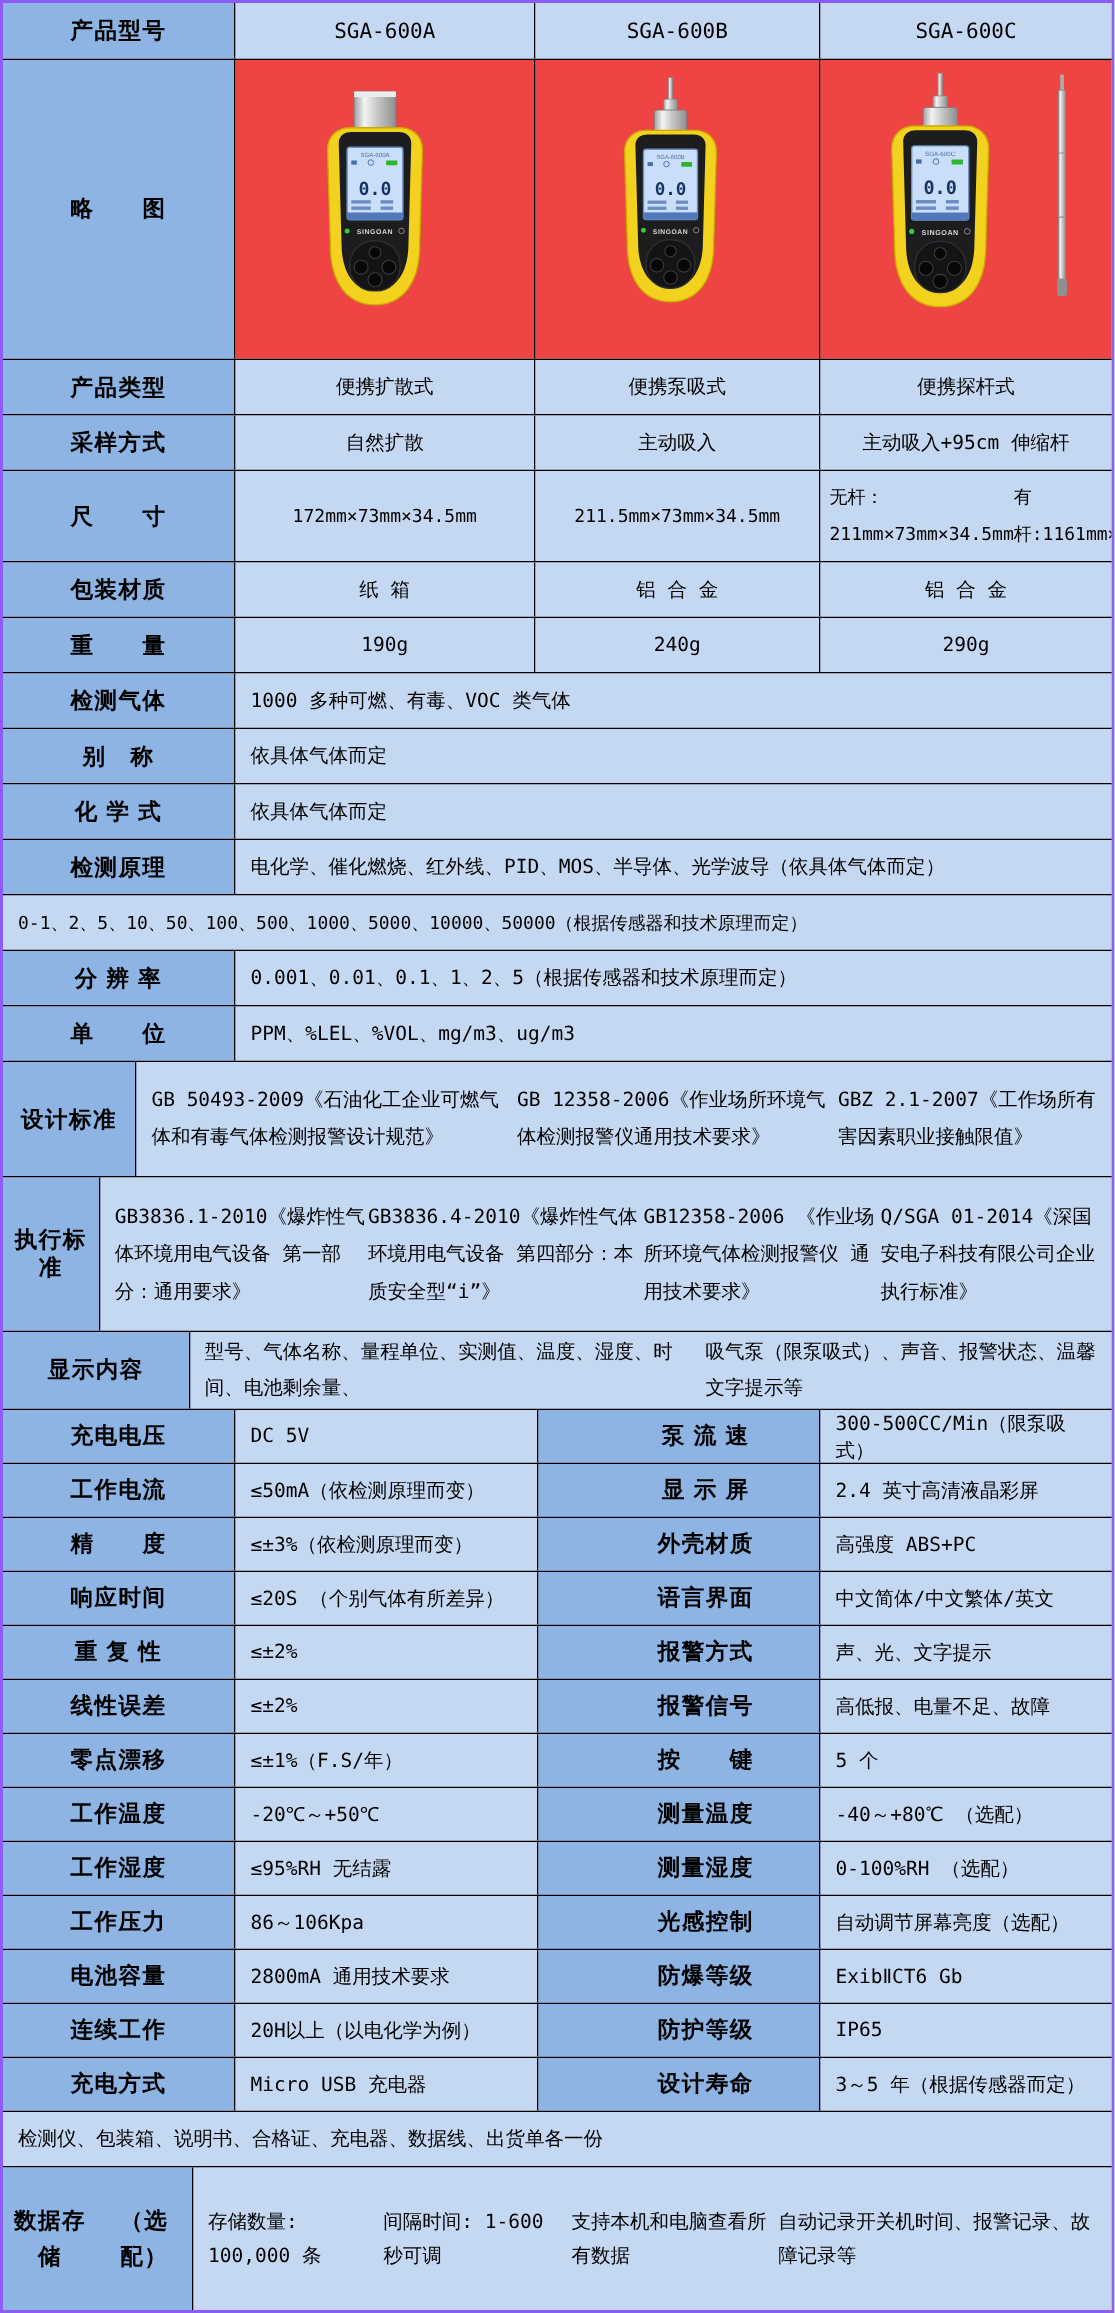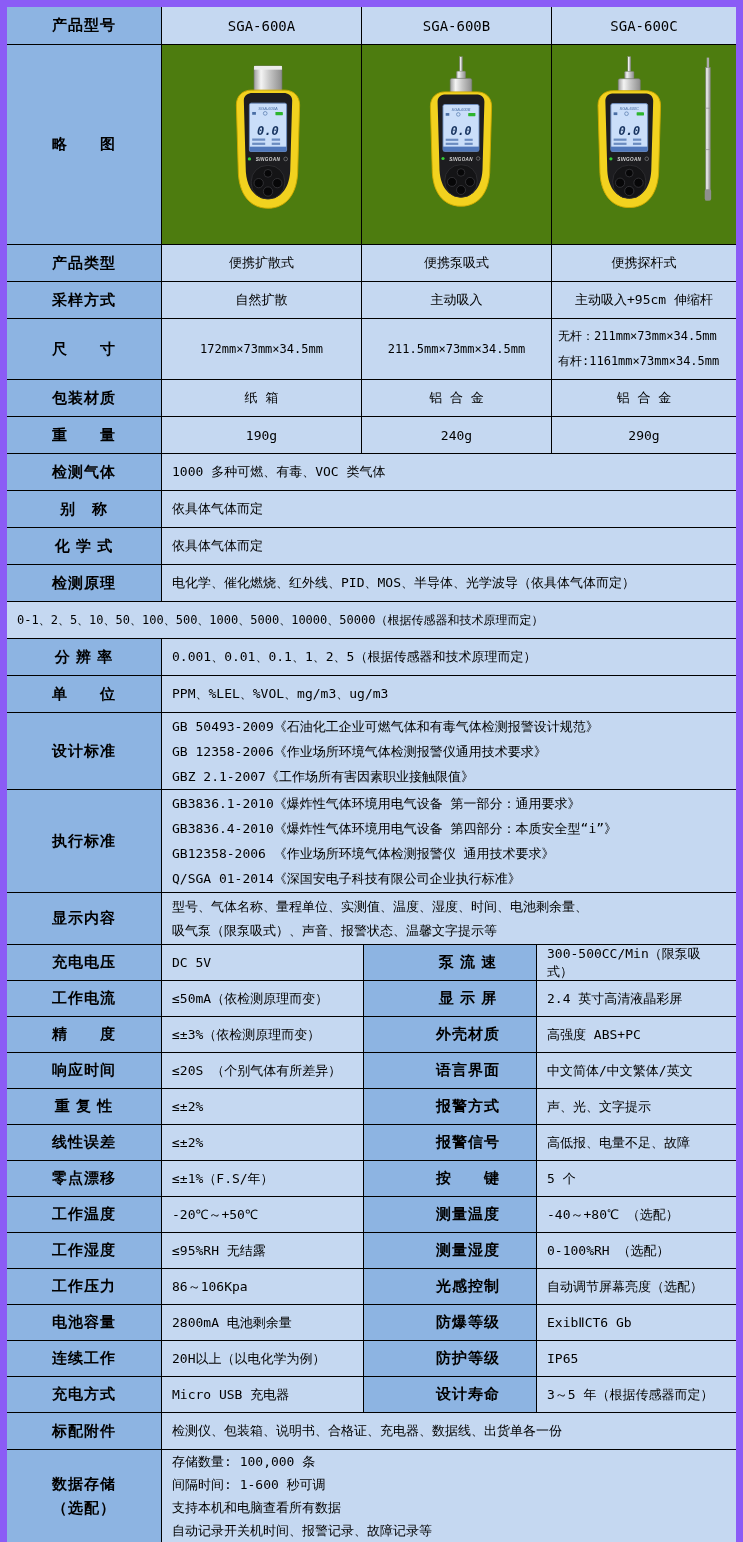--- a/index.html
+++ b/index.html
@@ -1,20 +1,20 @@
 <!DOCTYPE html>
 <html><head>
 <meta charset="utf-8">
 <style>
   * { box-sizing: border-box; margin: 0; padding: 0; }
   html,body { background:#ffffff; }
   body { font-family: "Liberation Sans", sans-serif; }
   .table {
     width: 743px; height: 1542px;
-    border: 7px solid #8b5cf6;
+    border: 2px solid #8b5cf6;
     display: flex; flex-direction: column;
     background: #C5D8F1;
   }
   .row { display: flex; border-bottom: 1px solid #000; flex: 0 0 auto; }
   .row:last-child { border-bottom: none; }
   .cell {
     border-right: 1px solid #000;
     display: flex; align-items: center;
     overflow: hidden;
   }
@@ -25,39 +25,39 @@
     font-weight: bold; font-size: 15px; color:#000;
     letter-spacing: 1px; text-align: center;
   }
   .val {
     background: #C5D8F1;
     font-size: 13px; color: #000;
     font-family: "DejaVu Sans Mono", "Liberation Sans", sans-serif;
     padding: 0 10px;
   }
   .val.center { justify-content: center; padding: 0 4px; text-align: center; }
-  .img { background: #4d7c0f; justify-content: flex-end; padding: 0; font-style: italic; }
+  .img { background: #ef4444; justify-content: flex-start; padding: 0; }
   .mono { font-family: "DejaVu Sans Mono", "Liberation Sans", sans-serif; }
   .w-label { width: 155px; }
   .w-a { width: 200px; }
   .w-b { width: 190px; }
   .w-c { flex: 1; }
   .w-v1 { width: 202px; }
-  .w-l2 { width: 173px; padding-left: 36px; }
+  .w-l2 { width: 188px; padding-left: 36px; }
   .w-v2 { flex: 1; }
   .h38 { height: 38px; }
   .h200 { height: 200px; }
   .h37 { height: 37px; }
   .h36 { height: 36px; }
   .h61 { height: 61px; }
   .h77 { height: 77px; }
   .h103 { height: 103px; }
   .h52 { height: 52px; }
   .grow { flex: 1 1 auto; }
-  .lines { display: flex; flex-direction: column; justify-content: center; width: 100%; }
+  .lines { display: flex; flex-direction: row; width: 100%; }
   .lines > div { line-height: 25px; }
   .lines.tight > div { line-height: 24px; }
   .lines.storage > div { line-height: 23px; }
   .lab .lines > div { line-height: 24px; text-align: center; }
   .modelname { font-size: 14px; }
   .dim-c { font-size: 12px; padding: 0 6px; }
   .dim-c > div { line-height: 26px; }
 </style>
 </head>
 <body>
@@ -368,39 +368,38 @@
     <div class="cell val w-v2">0-100%RH （选配）</div>
   </div>
   <div class="row h36">
     <div class="cell lab w-label">工作压力</div>
     <div class="cell val w-v1">86～106Kpa</div>
     <div class="cell lab w-l2">光感控制</div>
     <div class="cell val w-v2">自动调节屏幕亮度（选配）</div>
   </div>
   <div class="row h36">
     <div class="cell lab w-label">电池容量</div>
-    <div class="cell val w-v1">2800mA 电池剩余量</div>
+    <div class="cell val w-v1">2800mA 通用技术要求</div>
     <div class="cell lab w-l2">防爆等级</div>
     <div class="cell val w-v2">ExibⅡCT6 Gb</div>
   </div>
   <div class="row h36">
     <div class="cell lab w-label">连续工作</div>
     <div class="cell val w-v1">20H以上（以电化学为例）</div>
     <div class="cell lab w-l2">防护等级</div>
     <div class="cell val w-v2">IP65</div>
   </div>
   <div class="row h36">
     <div class="cell lab w-label">充电方式</div>
     <div class="cell val w-v1">Micro USB 充电器</div>
     <div class="cell lab w-l2">设计寿命</div>
     <div class="cell val w-v2">3～5 年（根据传感器而定）</div>
   </div>
 
   <div class="row h37">
-    <div class="cell lab w-label">标配附件</div>
     <div class="cell val grow">检测仪、包装箱、说明书、合格证、充电器、数据线、出货单各一份</div>
   </div>
 
   <div class="row grow">
     <div class="cell lab w-label">
       <div class="lines">
         <div>数据存储</div>
         <div>（选配）</div>
       </div>
     </div>

